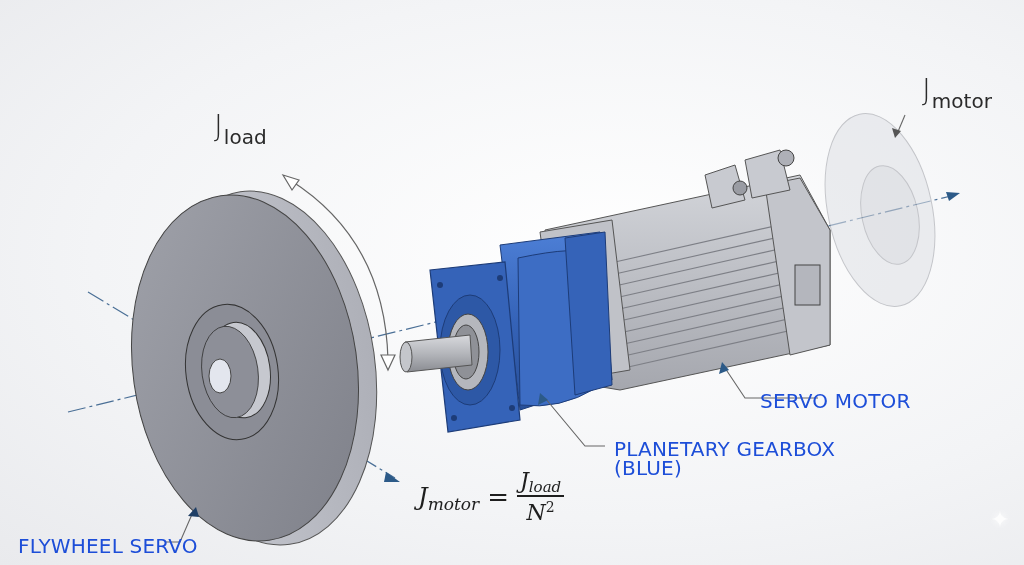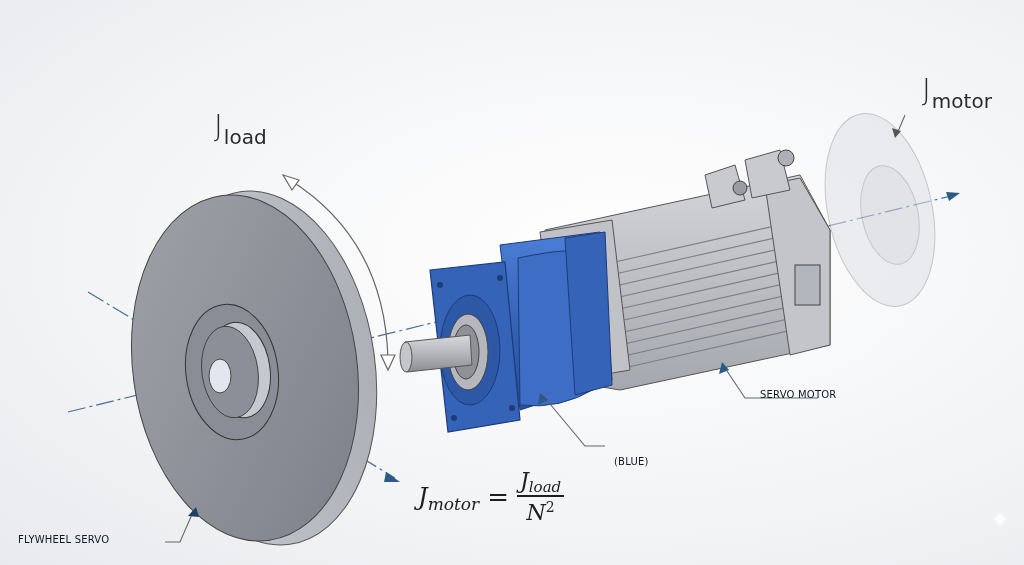--- a/index.html
+++ b/index.html
@@ -1,20 +1,20 @@
 <!DOCTYPE html>
 <html><head>
 <meta charset="utf-8">
 <style>
   html, body { margin:0; padding:0; }
   body { width:1024px; height:565px; overflow:hidden; position:relative;
          background: radial-gradient(ellipse at 60% 45%, #ffffff 0%, #f3f4f6 60%, #e9eaed 100%);
          font-family: "DejaVu Sans", sans-serif; }
   #stage { position:absolute; left:0; top:0; width:1024px; height:565px; }
-  .lbl { position:absolute; color:#0f172a; font-family:"DejaVu Sans", sans-serif; font-size:10px; letter-spacing:0.2px; }
+  .lbl { position:absolute; color:#1d4ed8; font-family:"DejaVu Sans", sans-serif; font-size:20px; letter-spacing:0.2px; }
   .jlbl { position:absolute; color:#2a2a2a; font-family:"DejaVu Sans", sans-serif; }
   .jlbl .J { font-size:30px; font-weight:300; }
   .jlbl .sub { font-size:20px; position:relative; top:8px; margin-left:1px; }
   .formula { position:absolute; left:418px; top:468px; font-family:"DejaVu Serif", serif; font-style:italic; color:#1e1e1e; display:flex; align-items:center; }
   .formula .lhs { font-size:24px; }
   .formula .lhs .sub { font-size:17px; position:relative; top:5px; }
   .formula .eq { font-size:26px; font-style:normal; margin:0 8px; }
   .frac { display:flex; flex-direction:column; align-items:center; }
   .frac .num { font-size:22px; padding:0 3px; }
   .frac .num .sub { font-size:15px; position:relative; top:4px; }
@@ -137,20 +137,21 @@
   
   <div class="jlbl" style="left:214px; top:108px;">
     <span class="J">J</span><span class="sub">load</span>
   </div>
   <div class="jlbl" style="left:922px; top:72px;">
     <span class="J">J</span><span class="sub">motor</span>
   </div>
 
   
   <div class="lbl" style="left:760px; top:389px;">SERVO MOTOR</div>
+  <div class="lbl" style="left:614px; top:437px;">PLANETARY GEARBOX</div>
   <div class="lbl" style="left:614px; top:456px;">(BLUE)</div>
   <div class="lbl" style="left:18px; top:534px;">FLYWHEEL SERVO</div>
 
   
   <div class="formula">
     <span class="lhs"><span>J</span><span class="sub">motor</span></span>
     <span class="eq">=</span>
     <span class="frac">
       <span class="num"><span>J</span><span class="sub">load</span></span>
       <span class="bar"></span>

